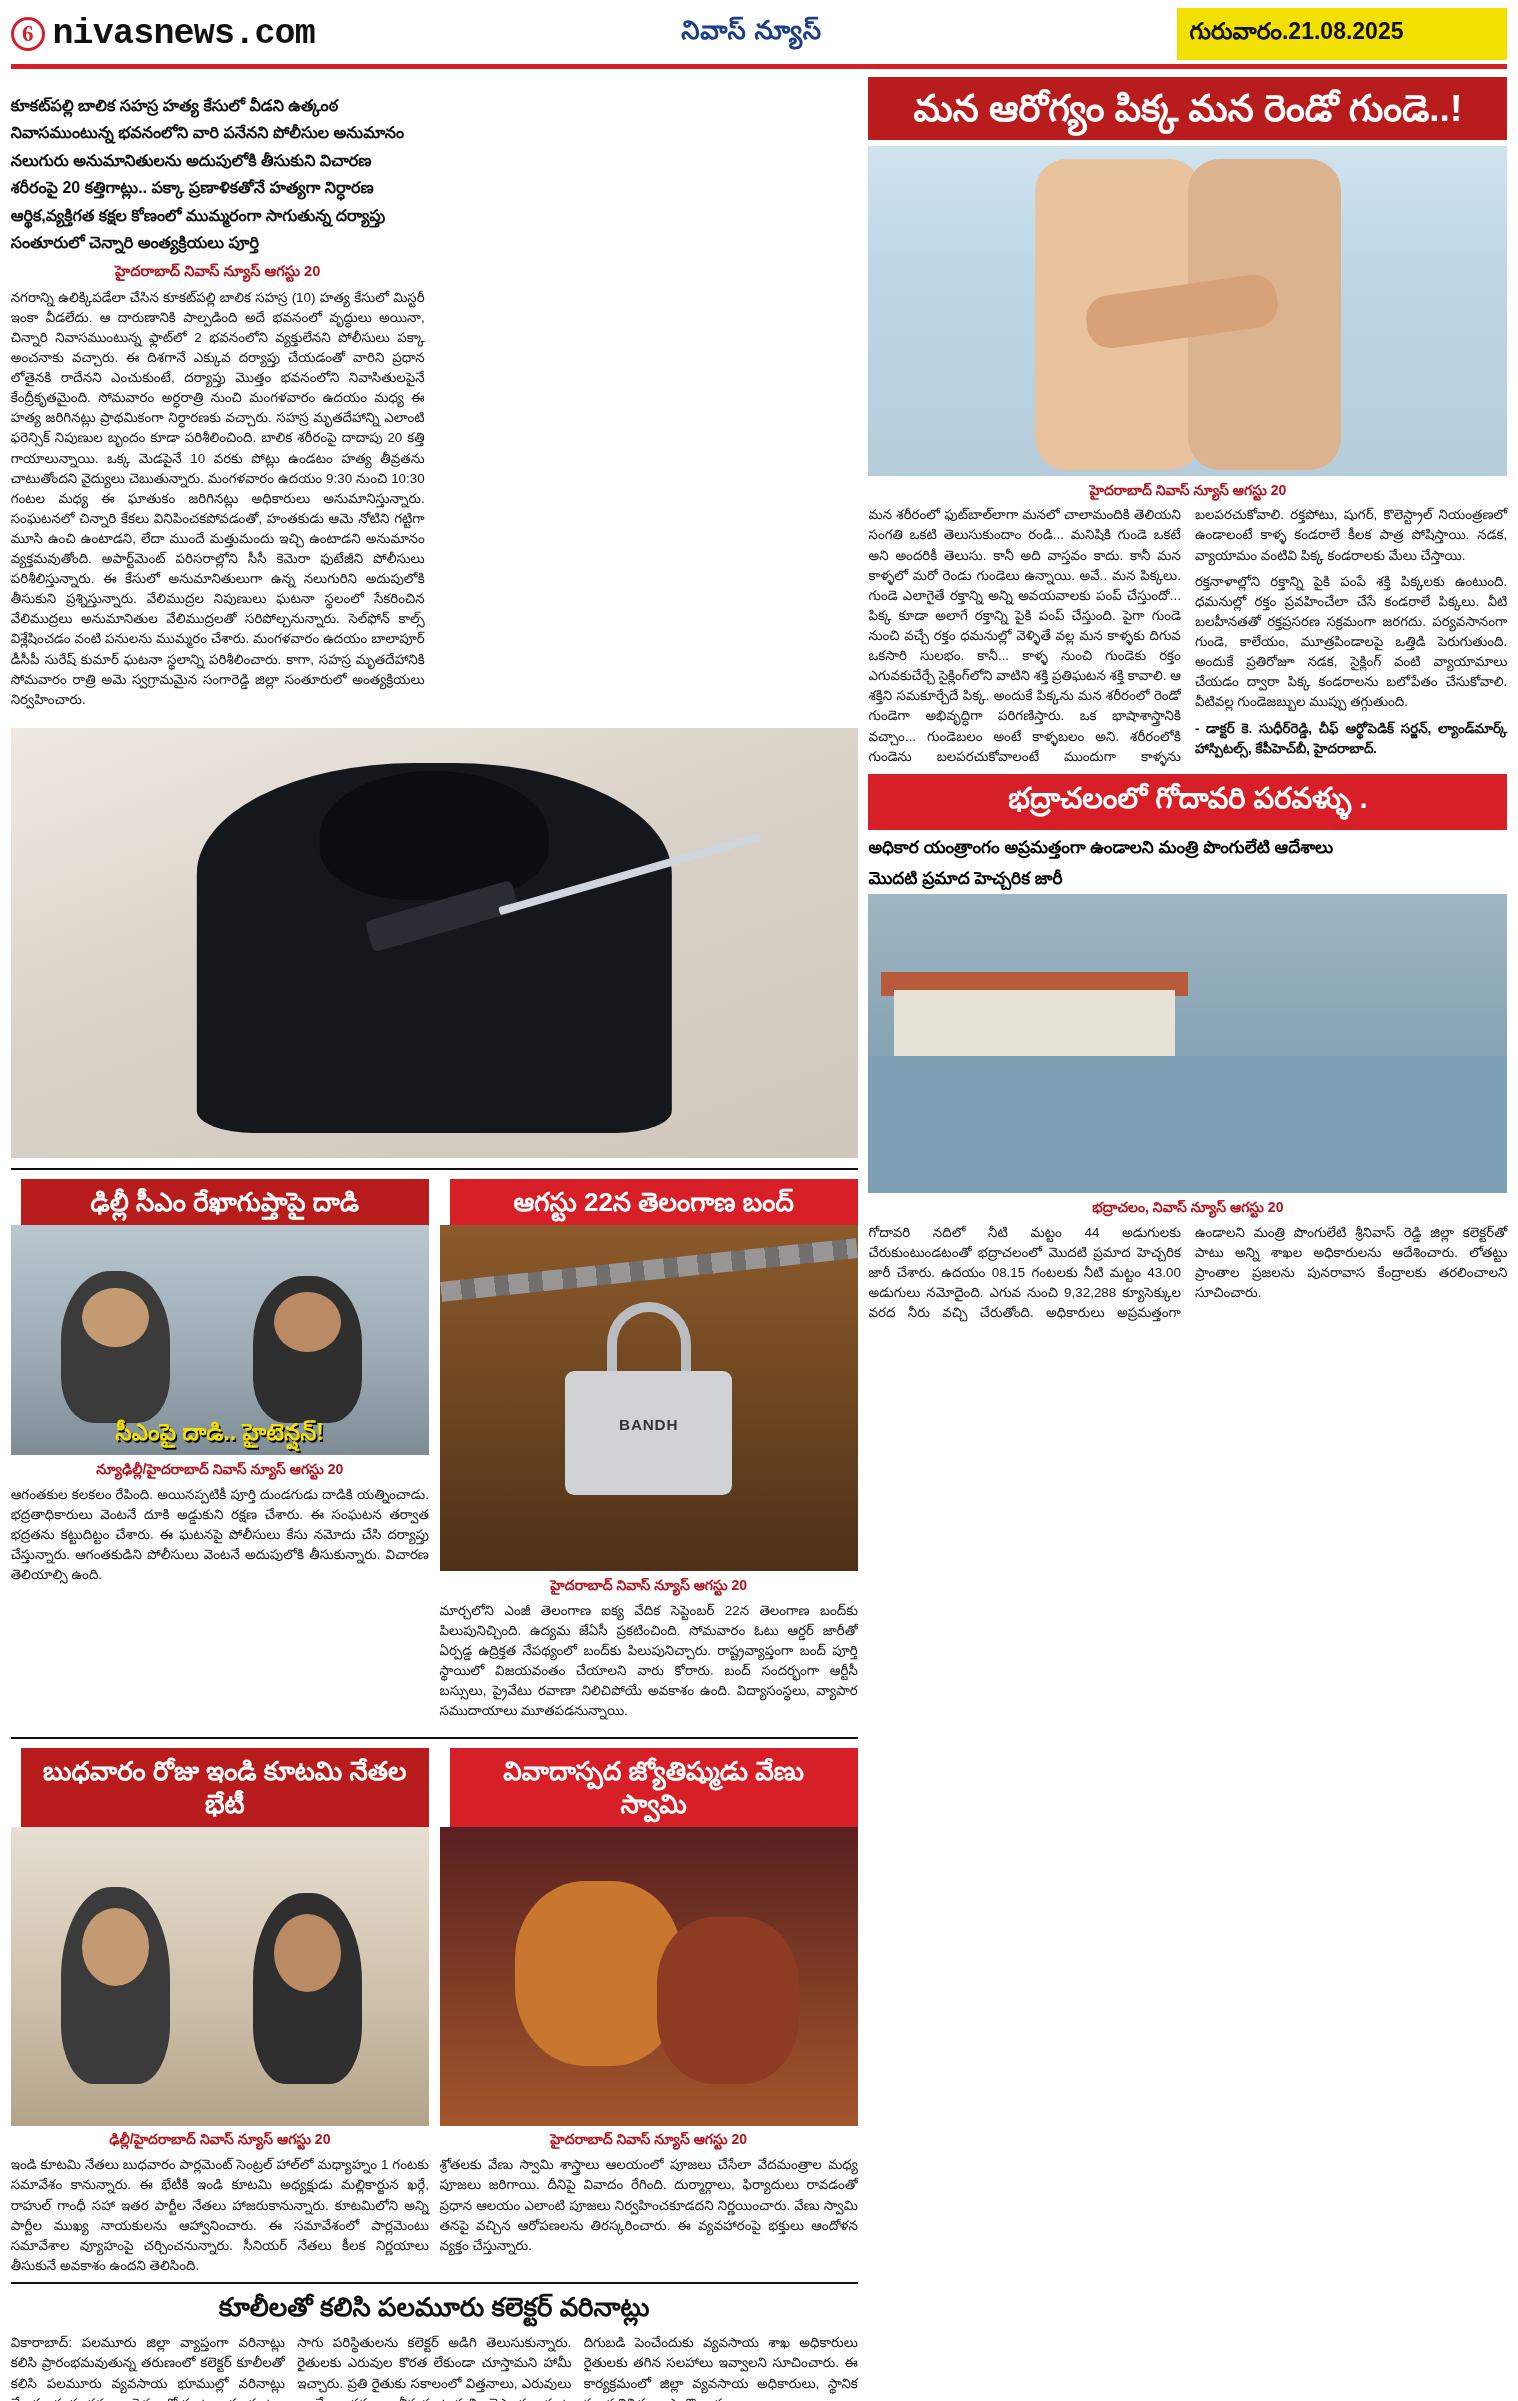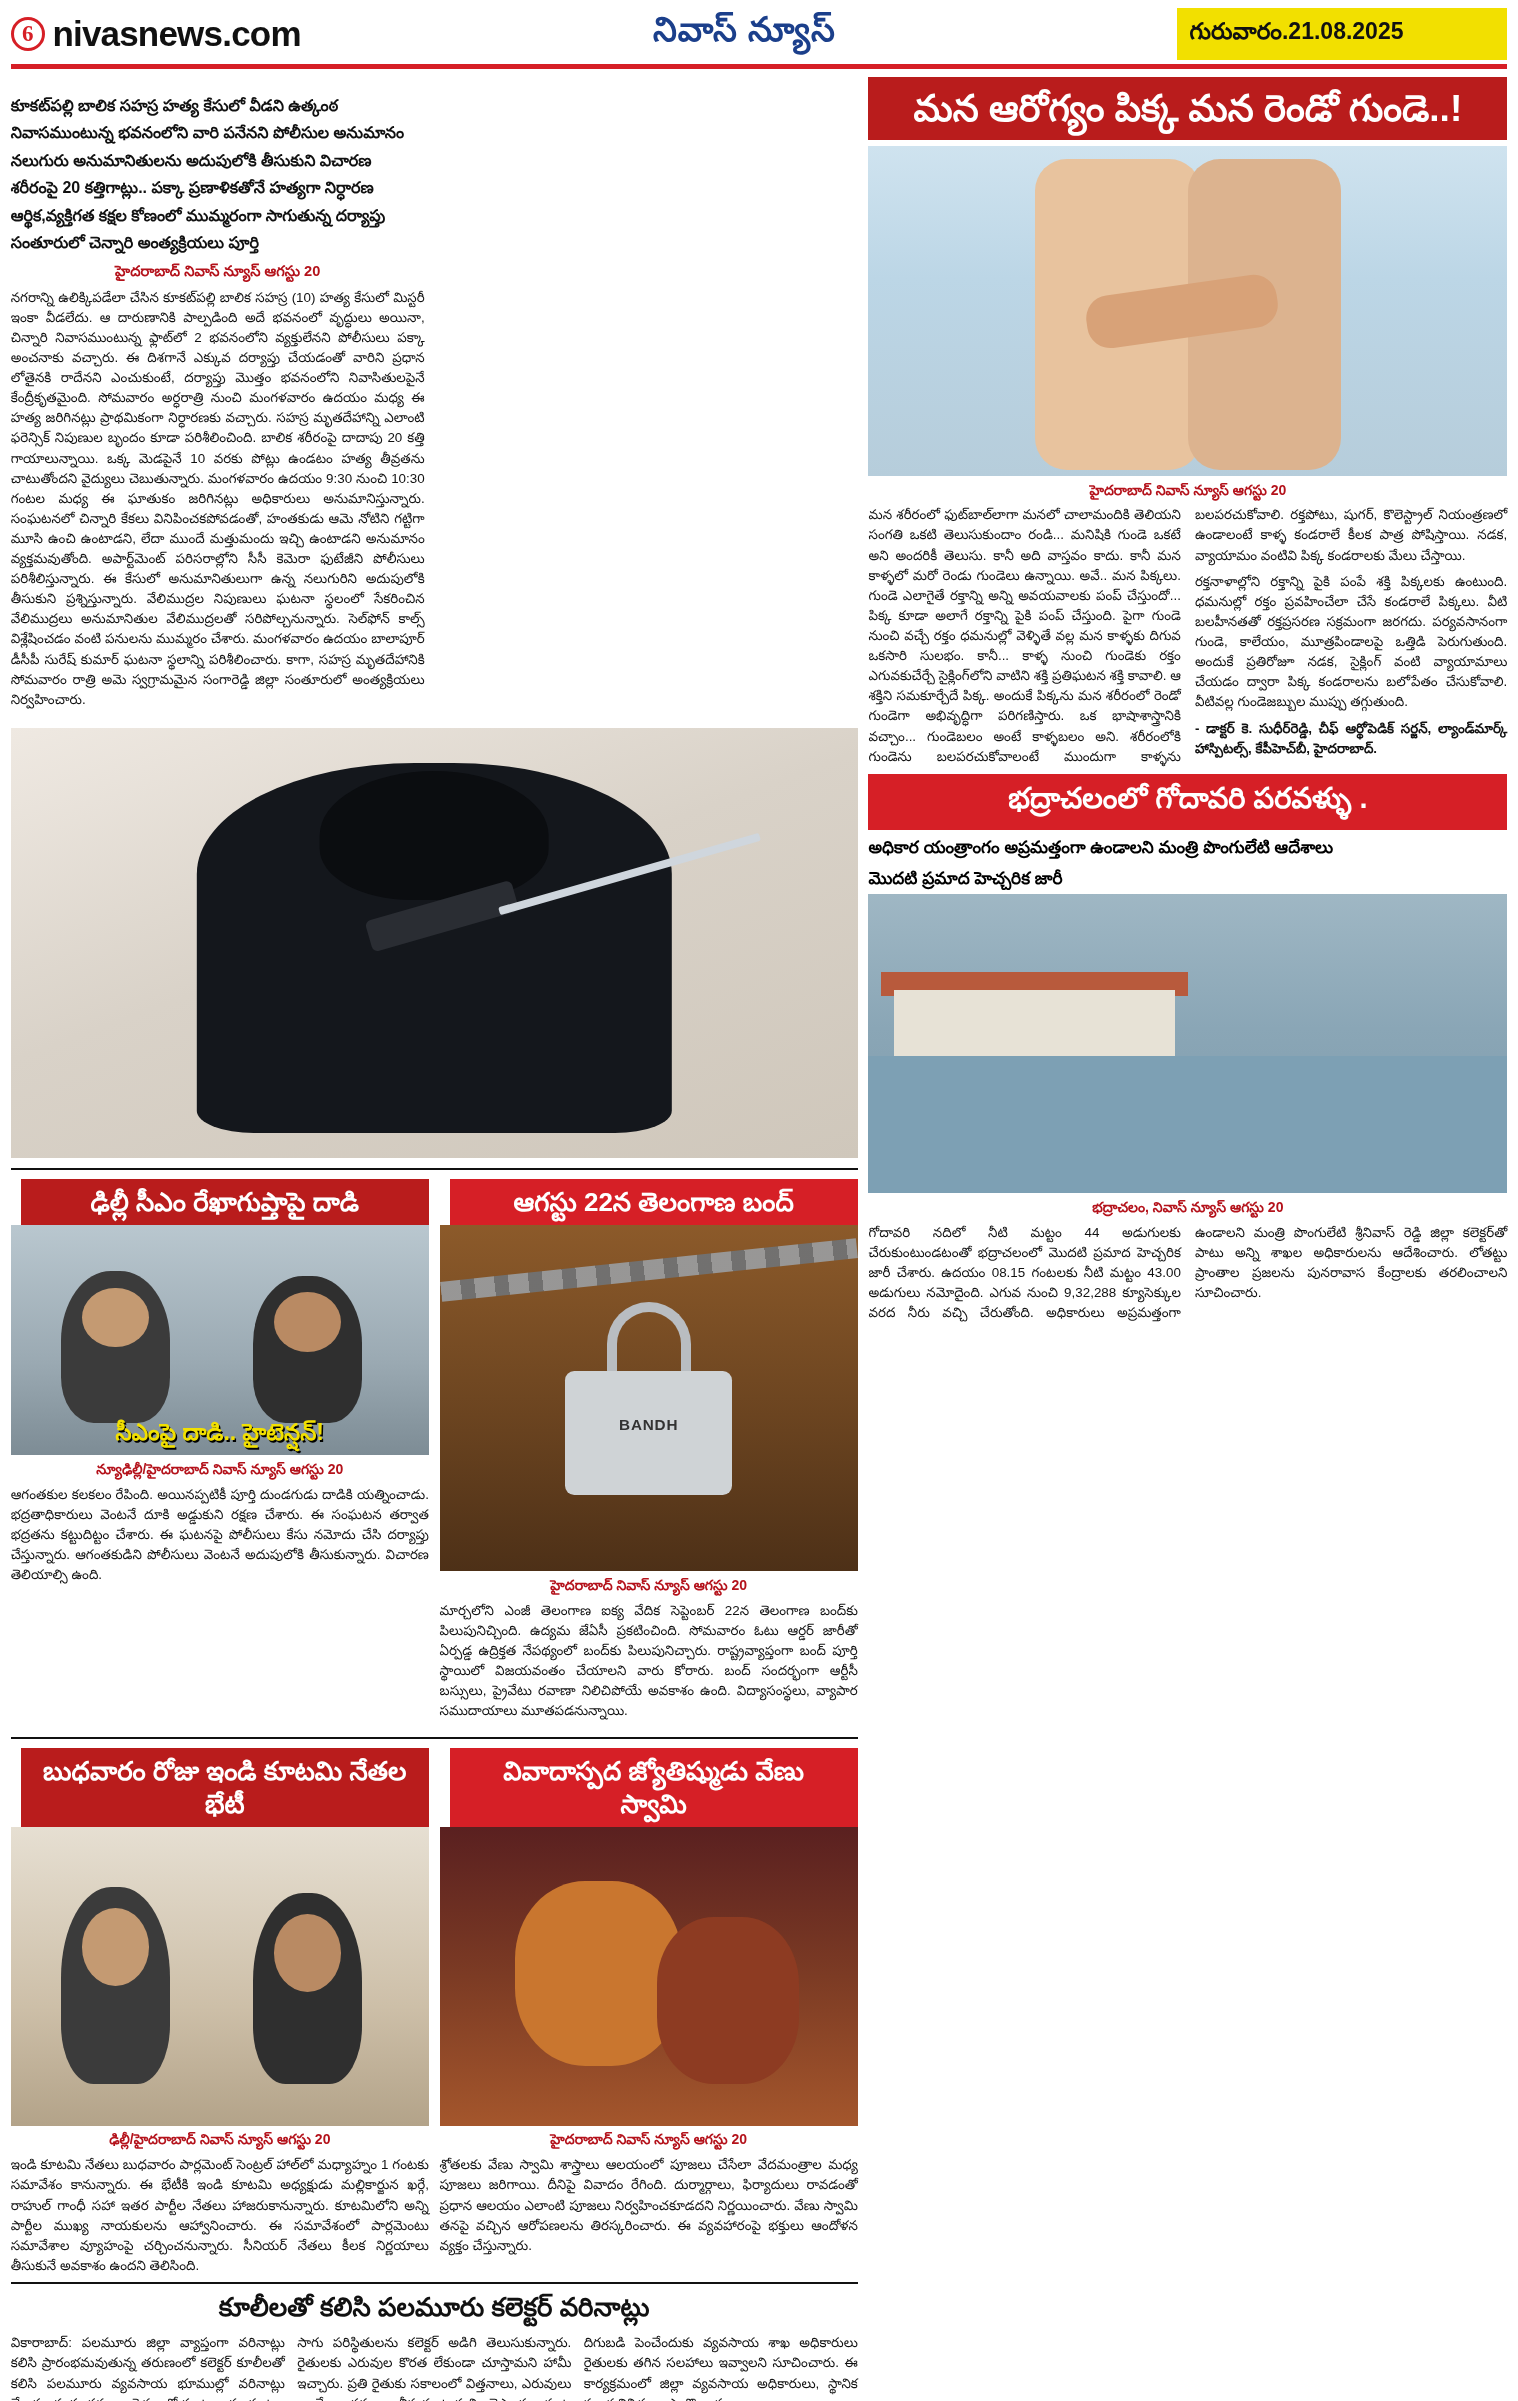--- a/index.html
+++ b/index.html
@@ -14,26 +14,26 @@
 
   
   .masthead { display:flex; align-items:stretch; height:52px; margin-top:7.7px; }
   .mh-left { display:flex; align-items:center; gap:7.7px; padding-right:10.7px; }
   .pageno {
     width:34px;height:34px;border-radius:50%;background:#fff;border:3.1px solid #d61f26;
     color:#d61f26;font-weight:bold;font-size:23px;display:flex;align-items:center;justify-content:center;
     font-family:"Liberation Serif", serif;
   }
   .mh-title {
-    font-family:Liberation Sans, sans-serif; font-weight:bold; font-size:35px; letter-spacing:-0.8px;
+    font-family:Liberation Mono, monospace; font-weight:bold; font-size:35px; letter-spacing:-0.8px;
     color:#111;
   }
   .mh-center { flex:1; display:flex; align-items:center; justify-content:center; }
   .mh-center .tel {
-    font-size:34px; font-weight:bold; color:#1b3f8b; letter-spacing:0.8px;
+    font-size:26px; font-weight:bold; color:#1b3f8b; letter-spacing:0.8px;
   }
   .mh-right {
     background:#f2e000; display:flex; align-items:center; padding:0 12.3px; min-width:330px;
     justify-content:flex-start;
   }
   .mh-right span { font-size:23px; font-weight:bold; color:#111; }
   .rule-red { height:4.6px; background:#d61f26; margin-top:4.6px; }
 
   
   .grid { display:flex; gap:10.7px; margin-top:7.7px; }

